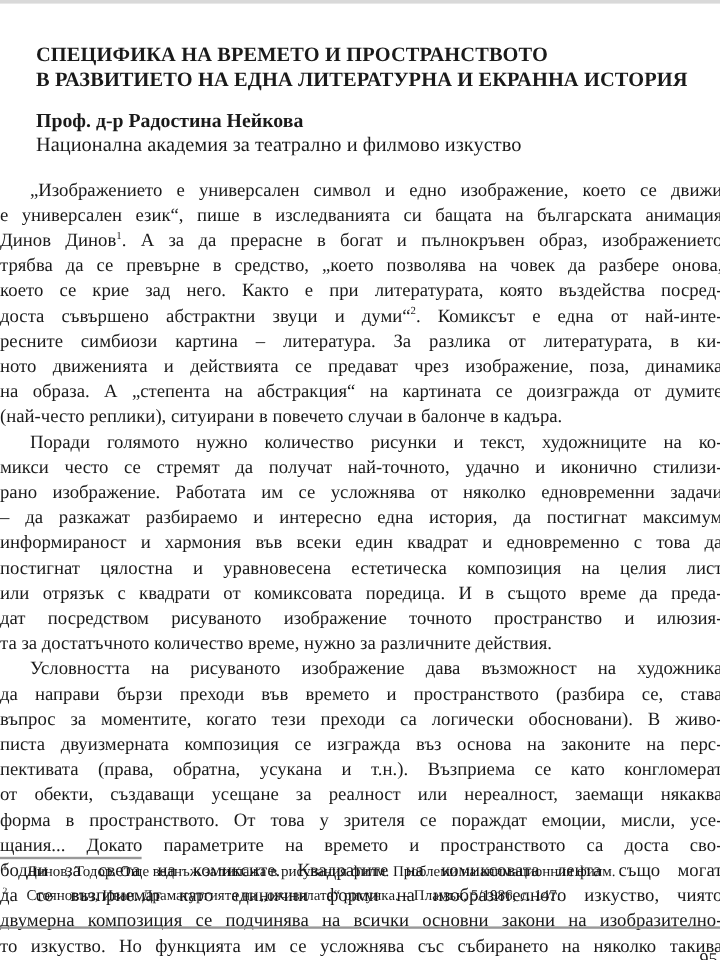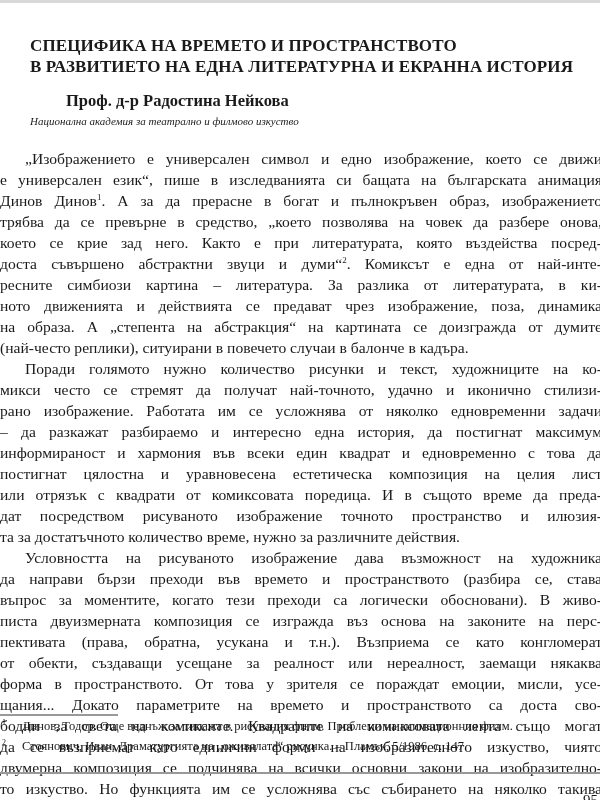--- a/index.html
+++ b/index.html
@@ -1,20 +1,20 @@
 <!DOCTYPE html>
 <html><head>
 <meta charset="utf-8">
 <style>
   html, body { margin:0; padding:0; }
   body { width:600px; height:800px; background:#ffffff; position:relative; overflow:hidden; font-family:"Liberation Serif", serif; color:#1a1a1a; }
   .topline { position:absolute; left:0; top:0; width:600px; height:3px; background:#d9d9d9; }
   .title { position:absolute; left:30px; top:35px; width:600px; font-weight:bold; font-size:17px; line-height:21px; white-space:nowrap; letter-spacing:0.1px; }
-  .author { position:absolute; left:30px; top:91px; font-weight:bold; font-size:16.5px; line-height:20px; white-space:nowrap;margin-left:36px; }
-  .affil { position:absolute; left:30px; top:111px; font-style:italic; font-size:11px; line-height:20px; white-space:nowrap; }
+  .author { position:absolute; left:30px; top:91px; font-weight:bold; font-size:16.5px; line-height:20px; white-space:nowrap; }
+  .affil { position:absolute; left:30px; top:111px; font-size:17px; line-height:20px; white-space:nowrap; }
   .body { position:absolute; left:0; top:148px; width:602px; font-size:15.6px; line-height:21px; }
   .line { display:block; white-space:nowrap; text-align:justify; text-align-last:justify; height:21px; overflow:hidden; }
   .line.last { text-align-last:left; }
   .line.indent { padding-left:25px; }
   sup { font-size:9px; line-height:0; }
   .fn-rule { position:absolute; left:0; top:714px; width:118px; height:2px; background:#999; }
   .footnotes { position:absolute; left:0; top:718px; width:600px; font-size:12.5px; line-height:16px; }
   .fn { position:relative; padding-left:22px; white-space:nowrap; }
   .fn .num { position:absolute; left:2px; top:-3px; font-size:8px; }
   .fn + .fn { margin-top:4px; }

